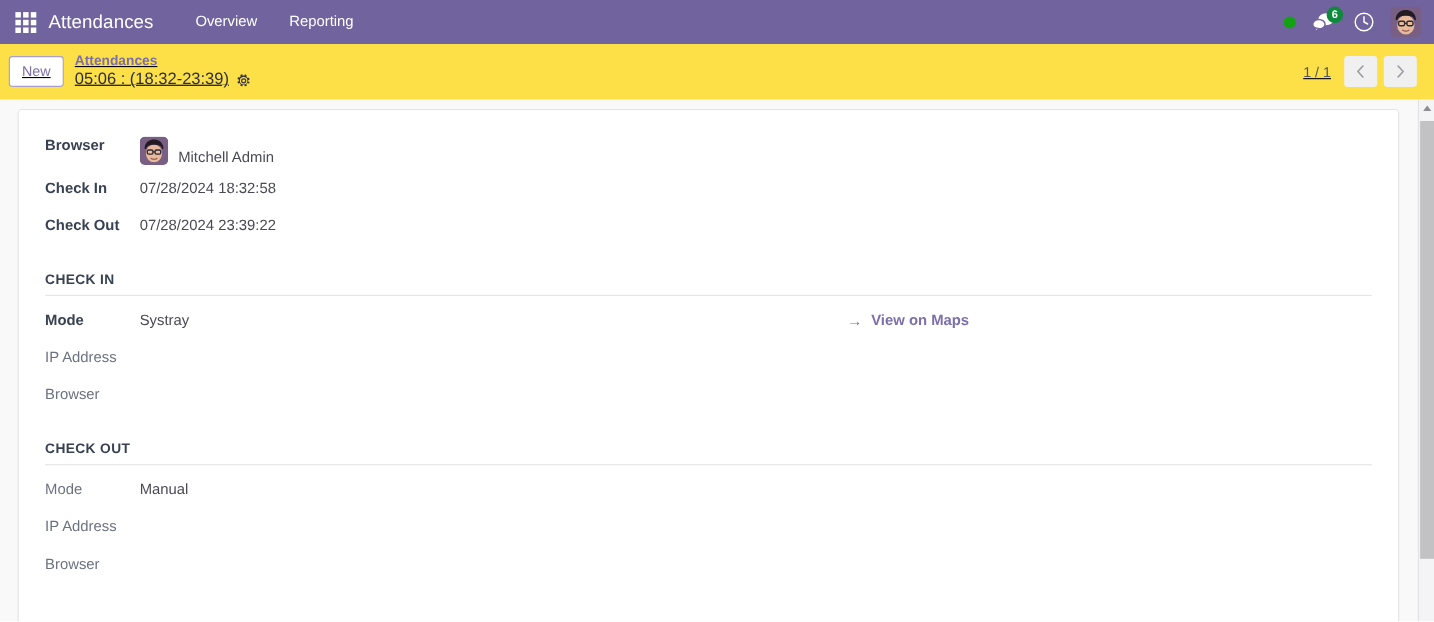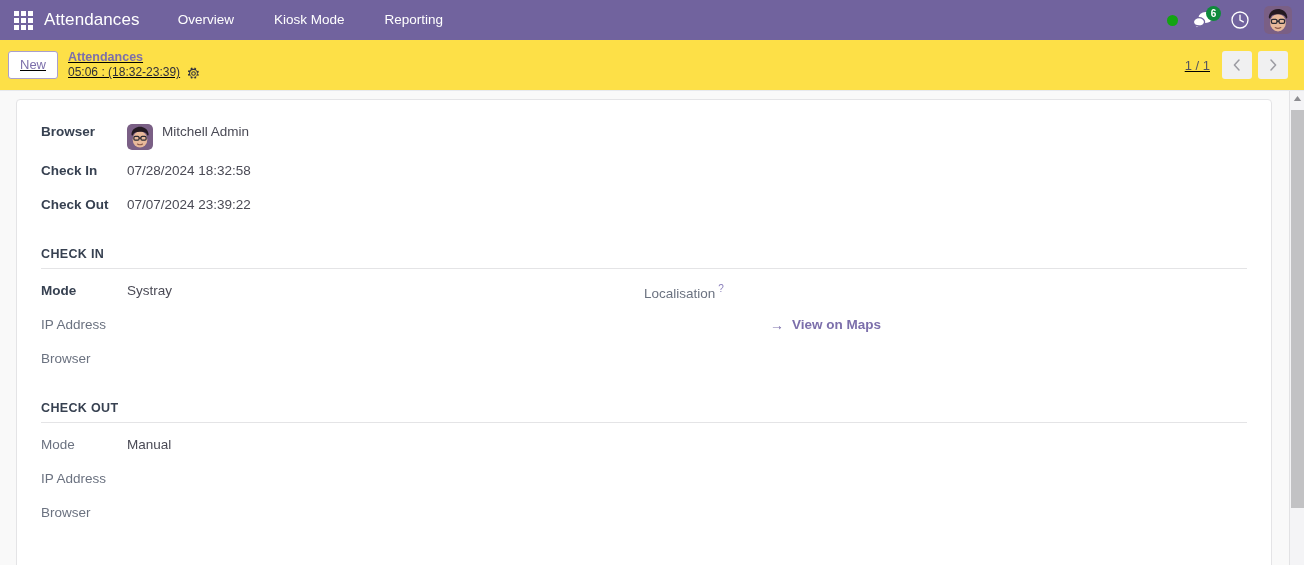--- a/index.html
+++ b/index.html
@@ -35,21 +35,21 @@
   }
   .apps-grid i { background: #ffffff; display: block; width: 5px; height: 5px; }
   .brand {
     font-size: 17px;
     font-weight: 400;
     color: #ffffff;
     margin-right: 26px;
     white-space: nowrap;
     letter-spacing: .1px;
   }
-  .nav-items { display: flex; align-items: center; gap: 16px; text-align: center; }
+  .nav-items { display: flex; align-items: center; gap: 5px; text-align: center; }
   .nav-item {
     font-size: 13.5px;
     color: #ffffff;
     padding: 10px 12px;
     white-space: nowrap;
     cursor: pointer;
     line-height: 1;
   }
   .nav-right {
     margin-left: auto;
@@ -107,21 +107,21 @@
   .breadcrumb { display: flex; flex-direction: column; justify-content: center; line-height: 1.25; }
   .bc-parent {
     font-size: 12.5px;
     color: #7c6fab;
     font-weight: 700;
     cursor: pointer;
     text-decoration: none;
   }
   .bc-current-row { display: flex; align-items: center; gap: 7px; }
   .bc-current {
-    font-size: 12px;
+    font-size: 15px;
     color: #2e2e3a;
   }
   .gear-ico { width: 13px; height: 13px; cursor: pointer; display: block; margin-top: 1px; }
   .pager {
     margin-left: auto;
     display: flex;
     align-items: center;
     gap: 6px;
   }
   .pager-value {
@@ -178,21 +178,21 @@
     padding-top: 3px;
   }
   .f-label.wide { width: 126px; flex: 0 0 126px; }
   .f-label.bold { font-weight: 700; color: #374151; }
   .f-label.grey { font-weight: 400; color: #6b7280; }
   .f-value {
     font-size: 13.5px;
     color: #4a4a55;
     padding-top: 3px;
     display: flex;
-    align-items: flex-start;
+    align-items: flex-end;
     gap: 9px;
   }
   .avatar-emp {
     width: 26px; height: 26px;
     border-radius: 5px;
     overflow: hidden;
     display: block;
     flex: 0 0 26px;
   }
   .help-sup {
@@ -269,21 +269,20 @@
       <i></i>
       <i></i>
       <i></i>
       <i></i>
   </div>
 
   <div class="brand">Attendances</div>
 
   <div class="nav-items">
     <div class="nav-item">Overview</div>
-    <div class="nav-item">Kiosk Mode</div>
     <div class="nav-item">Reporting</div>
   </div>
 
   <div class="nav-right">
 
     <span class="green-dot"></span>
 
     <div class="msg-wrap">
       <svg width="24" height="22" viewBox="0 0 24 22" aria-hidden="true">
         <ellipse cx="13.5" cy="8.5" rx="7" ry="5.4" fill="#ffffff"></ellipse>
@@ -370,21 +369,21 @@
           </div>
         </div>
 
         <div class="field-row">
           <div class="f-label bold">Check In</div>
           <div class="f-value">07/28/2024 18:32:58</div>
         </div>
 
         <div class="field-row">
           <div class="f-label bold">Check Out</div>
-          <div class="f-value">07/07/2024 23:39:22</div>
+          <div class="f-value">07/28/2024 23:39:22</div>
         </div>
 
       </div>
 
       <div class="col col-right">
 
 
 
       </div>
     </div>
@@ -408,26 +407,20 @@
 
           <div class="field-row">
             <div class="f-label grey">Browser</div>
             <div class="f-value"></div>
           </div>
 
         </div>
 
         <div class="col col-right">
 
-          <div class="field-row">
-            <div class="f-label wide grey">
-              <span>Localisation</span><span class="help-sup">?</span>
-            </div>
-            <div class="f-value"></div>
-          </div>
 
 
           <div class="field-row">
             <div class="f-label wide grey"></div>
             <div class="f-value">
               <a class="map-link">
                 <span class="map-arrow">→</span>
                 <span>View on Maps</span>
               </a>
             </div>

